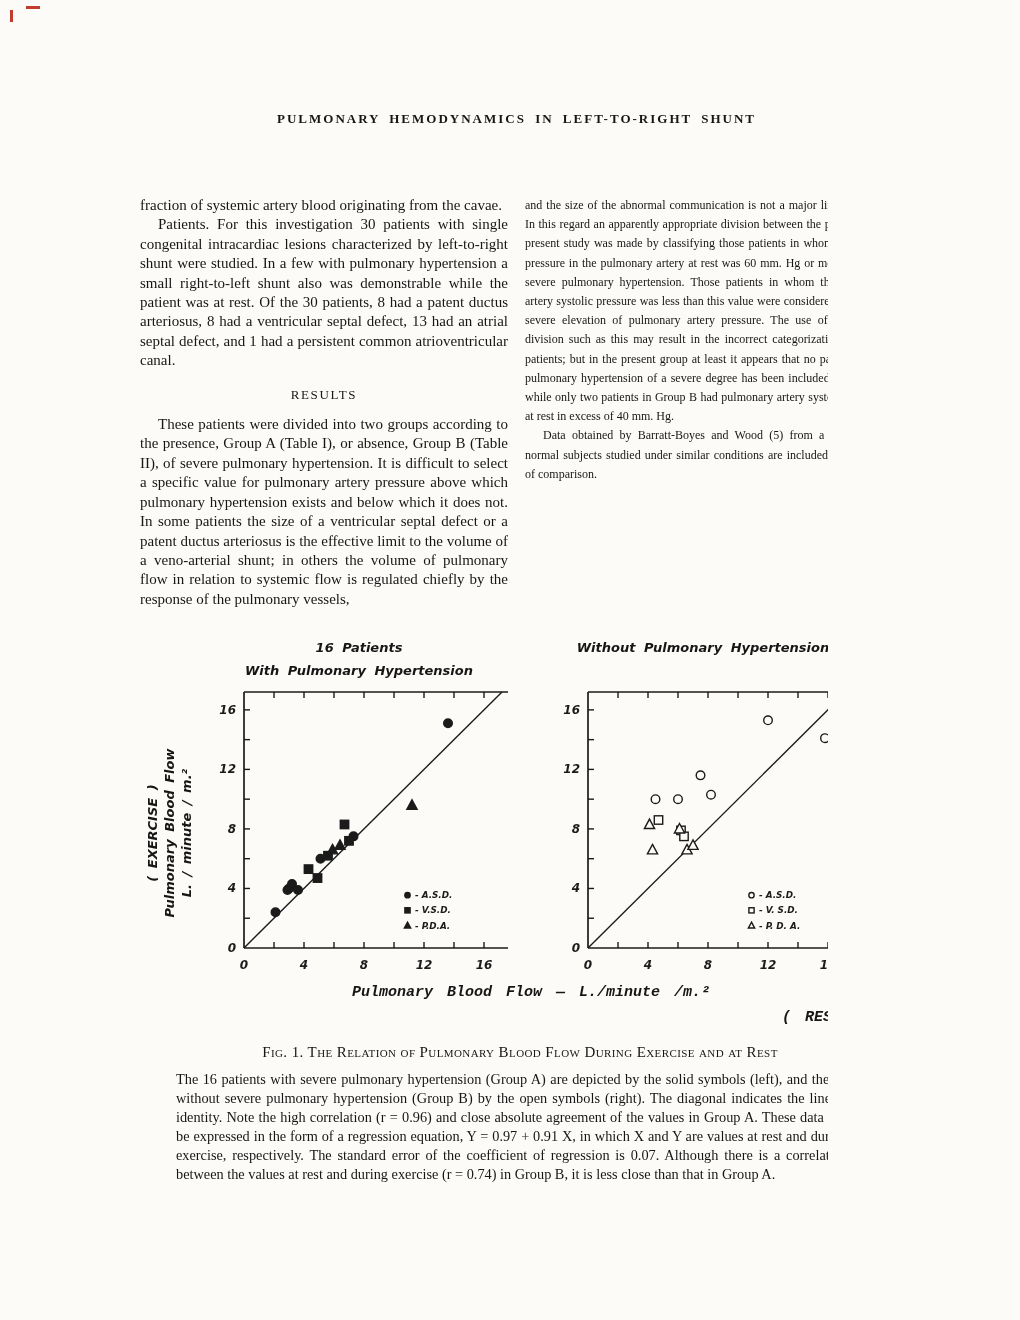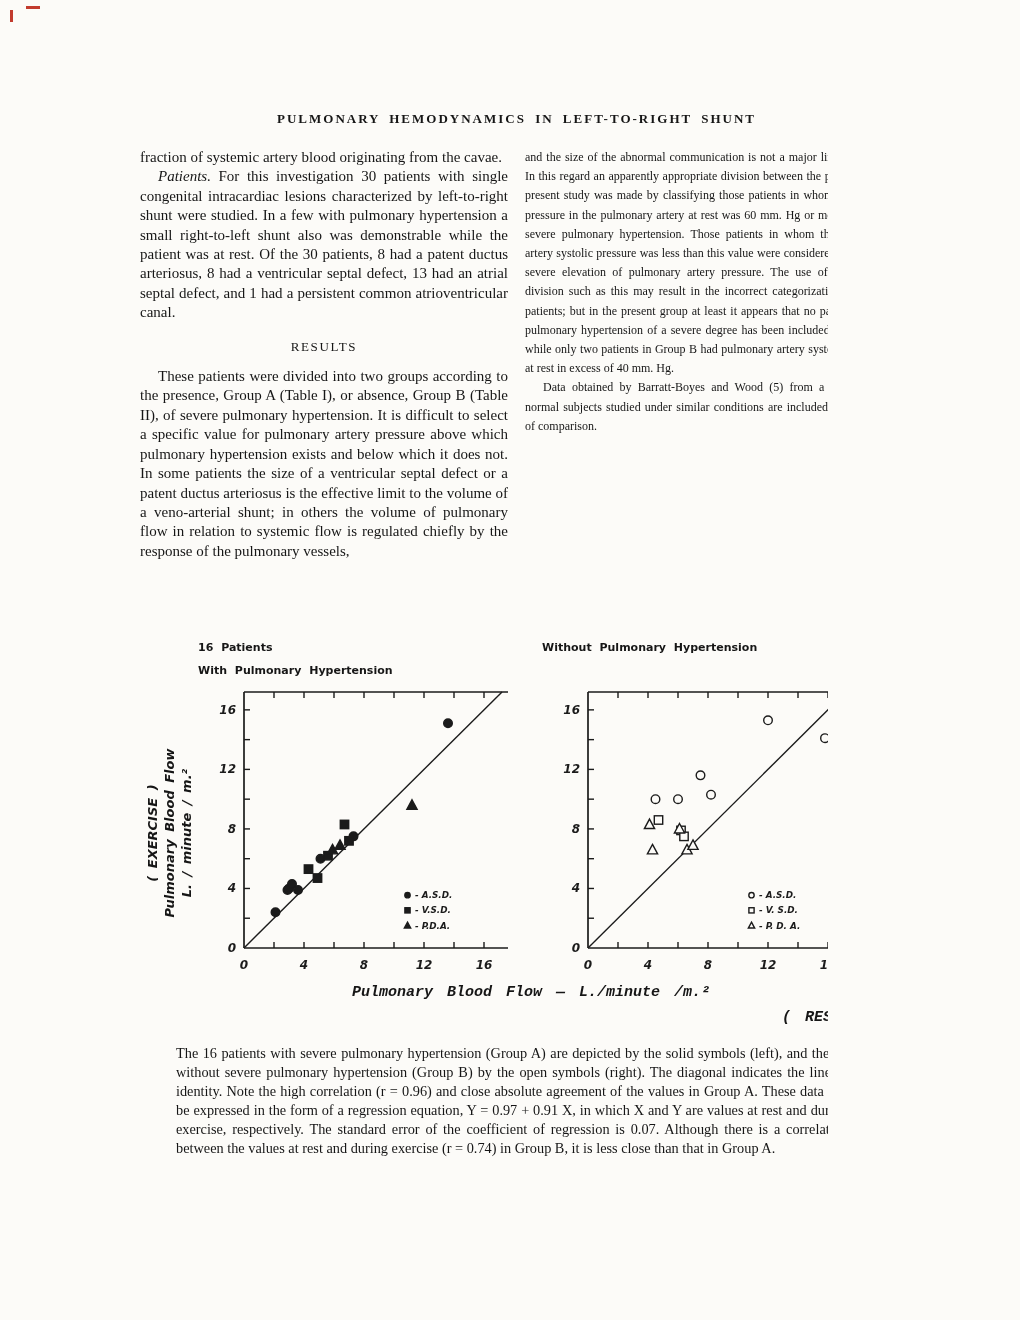--- a/index.html
+++ b/index.html
@@ -8,37 +8,37 @@
   .page { position:relative; width:828px; height:1320px; background:#fcfbf8; overflow:hidden; }
 
   .scan-mark-1 { position:absolute; left:10px; top:10px; width:3px; height:12px; background:#c23b2e; }
   .scan-mark-2 { position:absolute; left:26px; top:6px; width:14px; height:3px; background:#c23b2e; }
 
   .header { position:absolute; top:111px; left:140px; width:753px; }
   .running-head { text-align:center; font-size:13px; letter-spacing:2px; font-weight:600; word-spacing:4px; }
   .page-number { position:absolute; right:0; top:-3px; font-size:11px; }
 
   .columns { position:absolute; top:148px; left:140px; width:753px; display:flex; gap:17px; }
-  .col { width:368px; text-align:justify; }
+  .col { width:368px; text-align:justify;margin-top:48px; }
   .col-left { font-size:15px; line-height:19.4px; }
   .col-right { font-size:12px; line-height:19.2px; }
   .indent { text-indent:18px; }
-  .ital { font-style:italic; }
+  .ital { }
   .results-head { text-align:center; font-size:13px; letter-spacing:1.6px; margin:14px 0 11px 0; }
 
   .figure { position:absolute; top:636px; left:140px; width:760px; }
   .chart-row { display:flex; }
   .ylabel-wrap { width:58px; position:relative; }
   .ylabel { position:absolute; top:57%; left:50%; transform:translate(-50%,-50%) rotate(-90deg);
             width:250px; text-align:center; font-family:"DejaVu Sans",sans-serif;
             font-style:italic; font-weight:600; font-size:13px; line-height:17px; word-spacing:3px; }
   .chart-block { width:322px; }
   .chart-block + .chart-block { margin-left:22px; }
-  .chart-title { text-align:left; font-family:"DejaVu Sans",sans-serif; 
-                 font-weight:700; font-size:11px; line-height:23px; height:46px; word-spacing:4px; }
+  .chart-title { text-align:center; font-family:"DejaVu Sans",sans-serif; font-style:italic;
+                 font-weight:700; font-size:13px; line-height:23px; height:46px; word-spacing:4px; }
   svg.plot { display:block; }
 
   .xlabel { margin-left:58px; width:666px; text-align:center; font-family:Liberation Mono, monospace;
             font-style:italic; font-weight:700; font-size:15px; word-spacing:5px; margin-top:2px; }
   .xlabel-sub { margin-top:8px;text-align:right; }
 
   .caption { margin-top:18px; }
   .cap-title { text-align:center; font-variant:small-caps; font-size:15px; letter-spacing:0.4px; }
   .cap-body { margin:9px 15px 0 36px; width:672px; text-align:justify; font-size:14.3px; line-height:19px; }
 </style>
@@ -208,16 +208,17 @@
             <path d="M 209.5 240.17758139534882 L 212.662 246.06758139534884 L 206.338 246.06758139534884 Z" fill="#fcfbf8" stroke="#1b1b1b" stroke-width="1.4"></path>
             <text x="217" y="246.52558139534884" text-anchor="start" font-size="8.8" fill="#1b1b1b" font-style="italic" font-weight="600" font-family="&quot;DejaVu Sans&quot;,sans-serif">- P. D. A.</text>
           </svg>
       </div>
     </div>
     <div class="xlabel">
       <div>Pulmonary Blood Flow — L./minute /m.²</div>
       <div class="xlabel-sub">( REST )</div>
     </div>
     <div class="caption">
+      <div class="cap-title">Fig. 1. The Relation of Pulmonary Blood Flow During Exercise and at Rest</div>
       <p class="cap-body">The 16 patients with severe pulmonary hypertension (Group A) are depicted by the solid symbols (left), and the 14 without severe pulmonary hypertension (Group B) by the open symbols (right). The diagonal indicates the line of identity. Note the high correlation (r = 0.96) and close absolute agreement of the values in Group A. These data can be expressed in the form of a regression equation, Y = 0.97 + 0.91 X, in which X and Y are values at rest and during exercise, respectively. The standard error of the coefficient of regression is 0.07. Although there is a correlation between the values at rest and during exercise (r = 0.74) in Group B, it is less close than that in Group A.</p>
     </div>
   </div>
 </div>
 
 </body></html>

